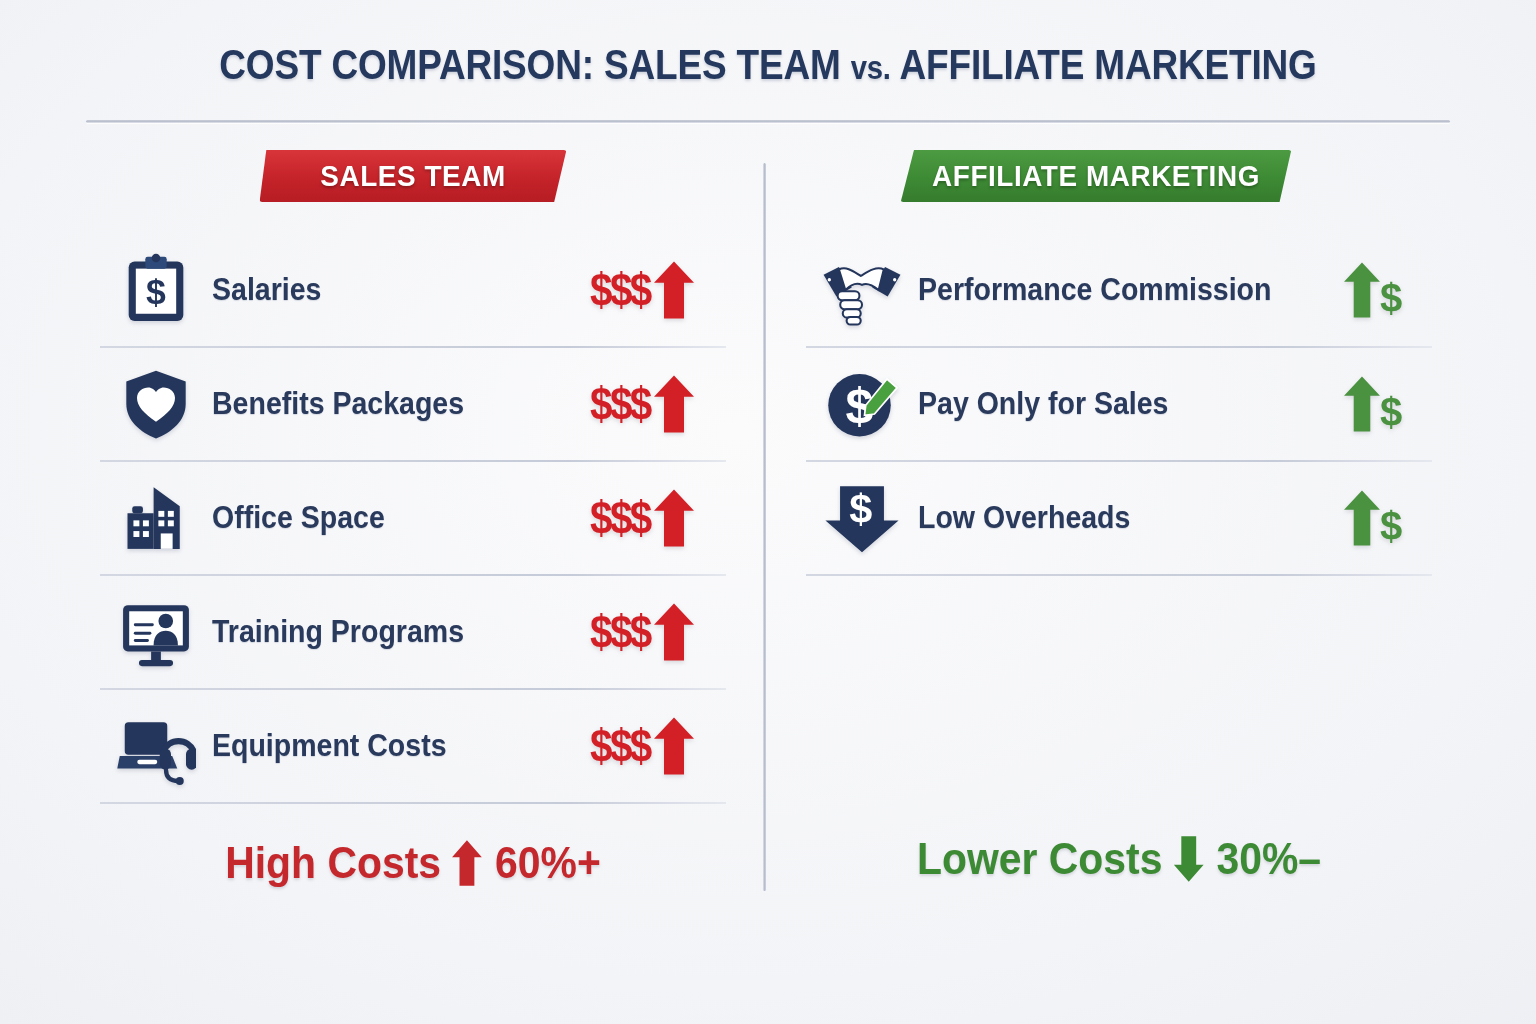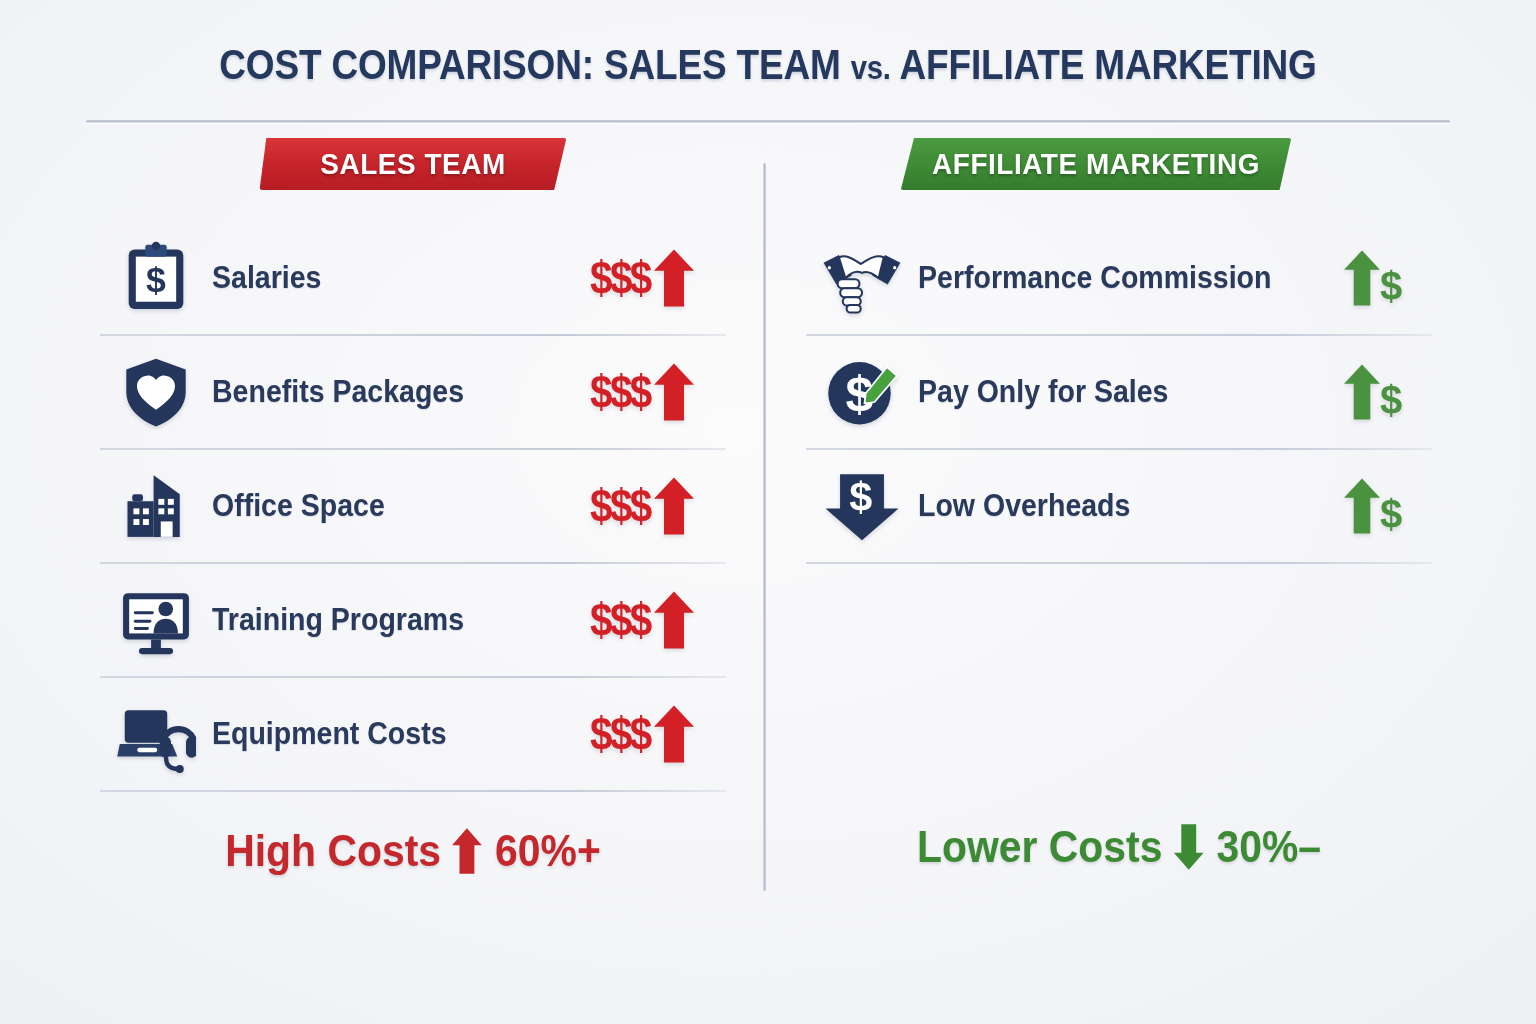--- a/index.html
+++ b/index.html
@@ -46,21 +46,21 @@
     width: 1364px;
     height: 3px;
     background: linear-gradient(to bottom, #c9cdd9 0%, #b9bfcd 55%, #e9ebf0 100%);
     border-radius: 2px;
     box-shadow: 0 1px 1px rgba(255,255,255,0.9);
   }
 
   
   .col {
     position: absolute;
-    top: 138px;
+    top: 150px;
   }
   .col-left  { left: 100px;  width: 626px; }
   .col-right { left: 806px;  width: 626px; }
 
   .divider {
     position: absolute;
     left: 763px;
     top: 163px;
     width: 3px;
     height: 728px;

